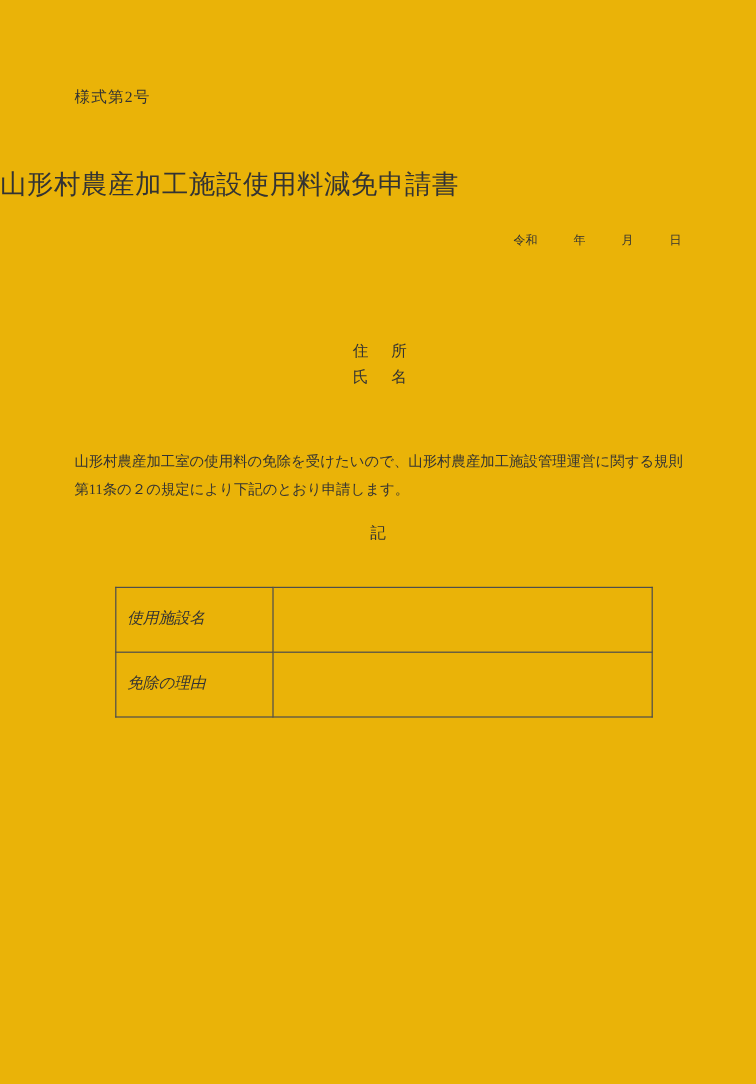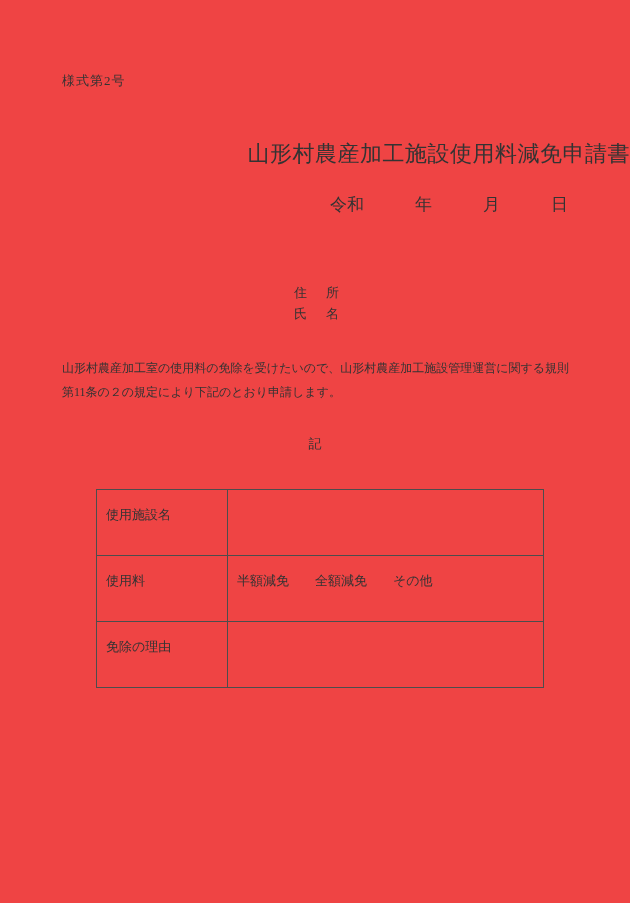--- a/index.html
+++ b/index.html
@@ -4,46 +4,46 @@
 <style>
   html, body {
     margin: 0;
     padding: 0;
     background: #ffffff;
   }
   .page {
     position: relative;
     width: 630px;
     height: 903px;
-    background: #ef4444;
+    background: #eab308;
     font-family: "Liberation Serif", "DejaVu Serif", serif;
     color: #333333;
     overflow: hidden;
   }
   .abs { position: absolute; }
 
   .form-number {
     left: 62px;
     top: 72px;
     font-size: 13px;
     letter-spacing: 1px;
   }
   .doc-title {
     left: 0;
     right: 0;
     top: 139px;
-    text-align: right;
+    text-align: left;
     font-size: 22px;
     letter-spacing: 0.5px;
     white-space: nowrap;
   }
   .date-line {
     right: 62px;
     top: 193px;
-    font-size: 17px;
+    font-size: 10px;
     text-align: right;
     white-space: pre;
   }
   .addressee {
     left: 62px;
     top: 249px;
     font-size: 14px;
     letter-spacing: 4px;
     white-space: pre;
   }
@@ -53,21 +53,21 @@
     font-size: 13px;
     line-height: 21px;
     font-family: Liberation Serif, serif;
   }
   .applicant div {
     letter-spacing: 3px;
     white-space: pre;
   }
   .body-text {
     left: 62px;
-    top: 356px;
+    top: 372px;
     font-size: 12px;
     line-height: 24px;
     white-space: pre;
     letter-spacing: 0;
   }
   .record-marker {
     left: 0;
     right: 0;
     top: 435px;
     text-align: center;
@@ -79,23 +79,24 @@
     top: 489px;
     border-collapse: collapse;
     table-layout: fixed;
     width: 437px;
     font-size: 13px;
     color: #333333;
   }
   table.fee-table td {
     border: 1px solid #4d4d4d;
     height: 49px;
-    padding: 0 0 16px 9px;
+    padding: 0 0 4px 9px;
     vertical-align: middle;
     white-space: pre;
+    font-style: italic;
   }
   td.col-label { width: 121px; }
   td.col-value { width: 306px; }
 </style>
 </head>
 <body>
 
 <div class="page">
 
   <div class="abs form-number">様式第2号</div>
@@ -115,23 +116,19 @@
 
   <div class="abs record-marker">記</div>
 
   <table class="fee-table">
     <tbody>
       <tr>
         <td class="col-label">使用施設名</td>
         <td class="col-value"></td>
       </tr>
       <tr>
-        <td class="col-label">使用料</td>
-        <td class="col-value">半額減免　　全額減免　　その他</td>
-      </tr>
-      <tr>
         <td class="col-label">免除の理由</td>
         <td class="col-value"></td>
       </tr>
     </tbody>
   </table>
 
 </div>
 
 </body></html>

